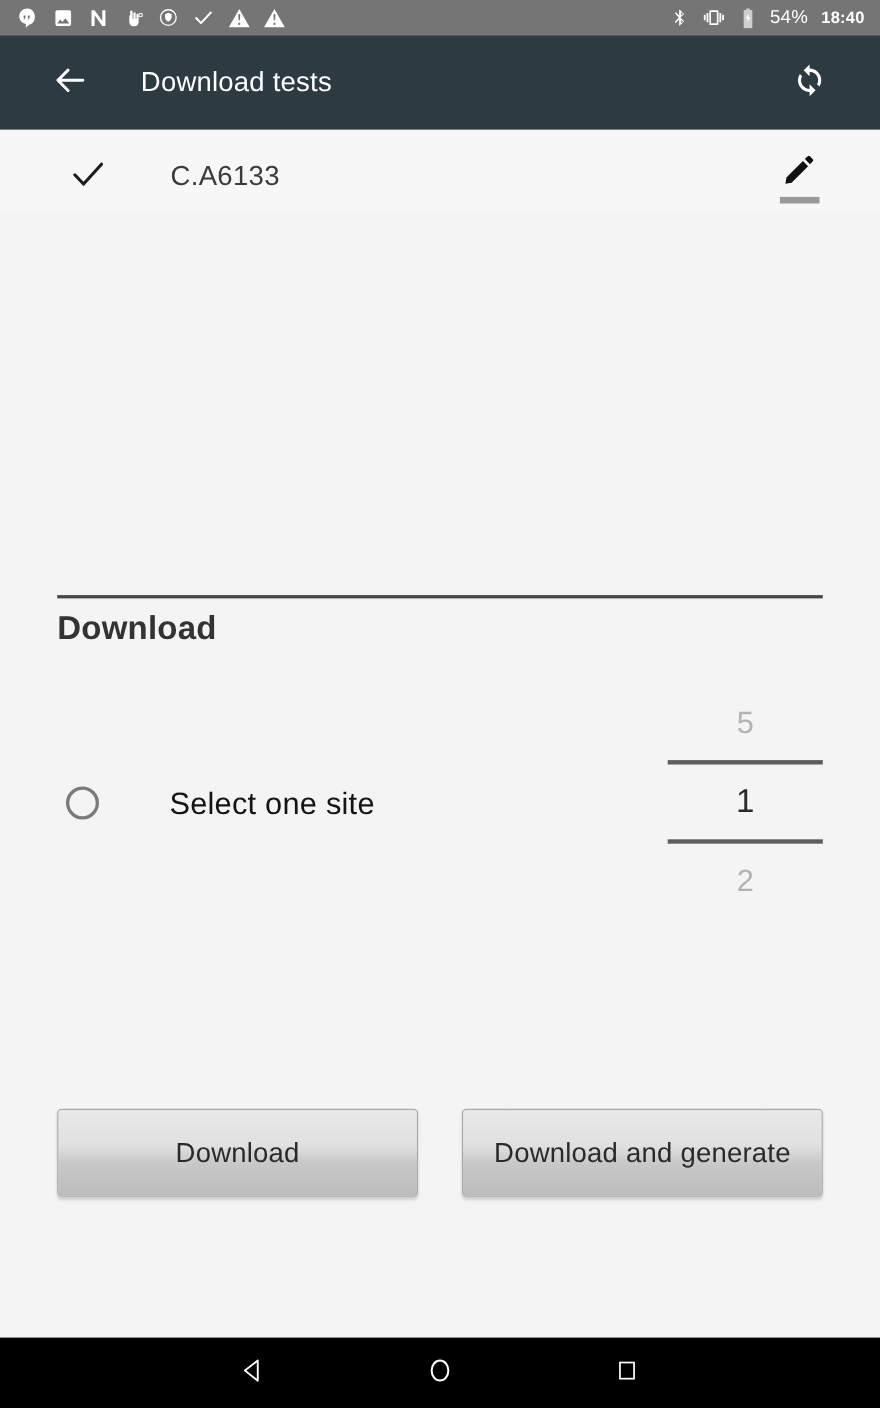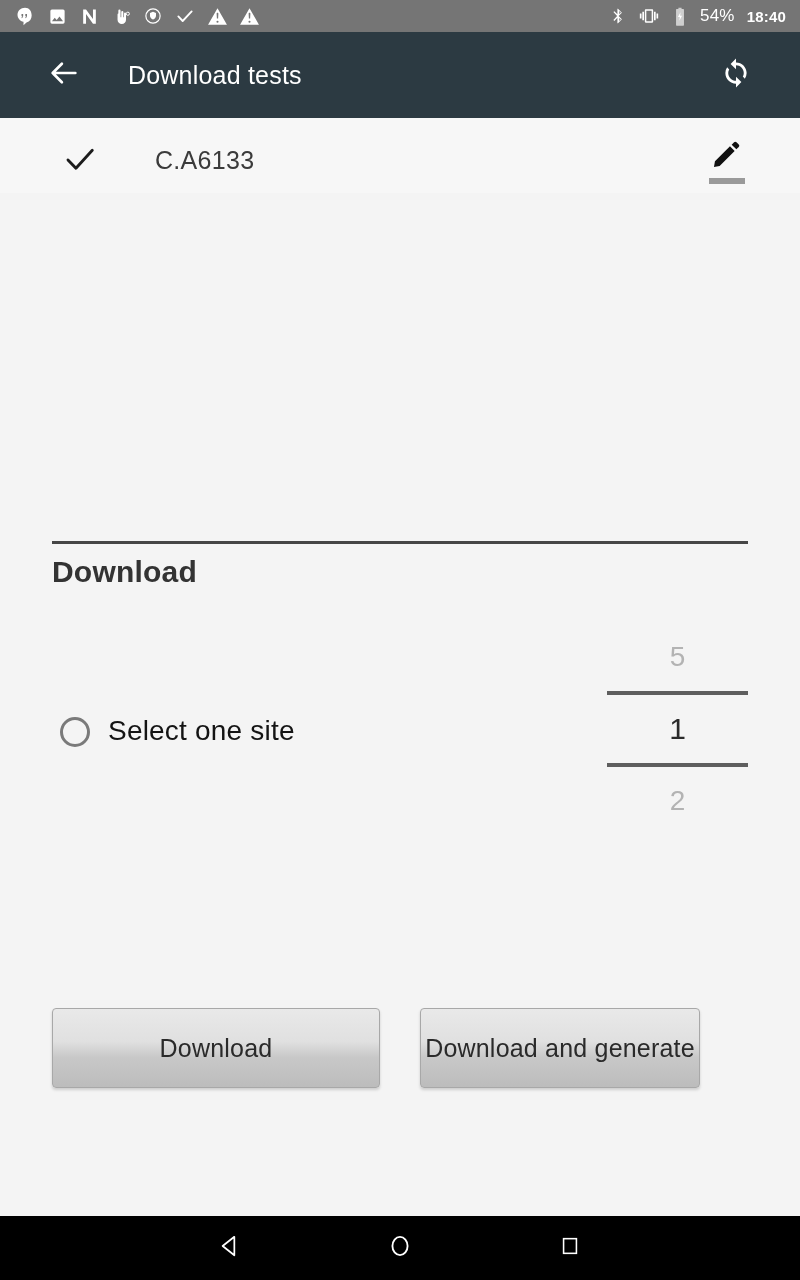--- a/index.html
+++ b/index.html
@@ -199,22 +199,23 @@
   .np-divider {
     width: 141px;
     height: 4px;
     background: #5e5e5e;
   }
 
   
   .radio-row {
     position: absolute;
     display: flex;
-    align-items: flex-end;
+    align-items: flex-start;
     left: 60px;
+    gap: 46px;
   }
   .radio-row.one-site { top: 522px; }
   .radio-row.select-all { top: 718px; }
 
   .radio {
     width: 30px;
     height: 30px;
     border-radius: 50%;
     border: 3px solid #7a7a7a;
     background: transparent;
@@ -257,21 +258,21 @@
     letter-spacing: .2px;
   }
   .btn-download {
     left: 52px;
     top: 815px;
     width: 328px;
   }
   .btn-download-generate {
     left: 420px;
     top: 815px;
-    width: 280px;
+    width: 328px;
   }
 
   
   .nav-bar {
     position: absolute;
     bottom: 0; left: 0;
     width: 800px;
     height: 64px;
     background: #000000;
     display: flex;

